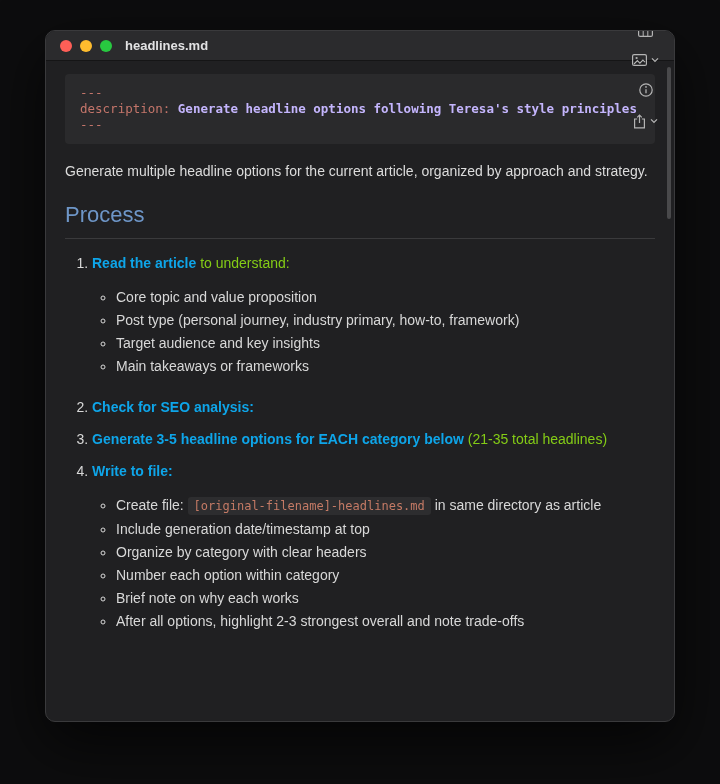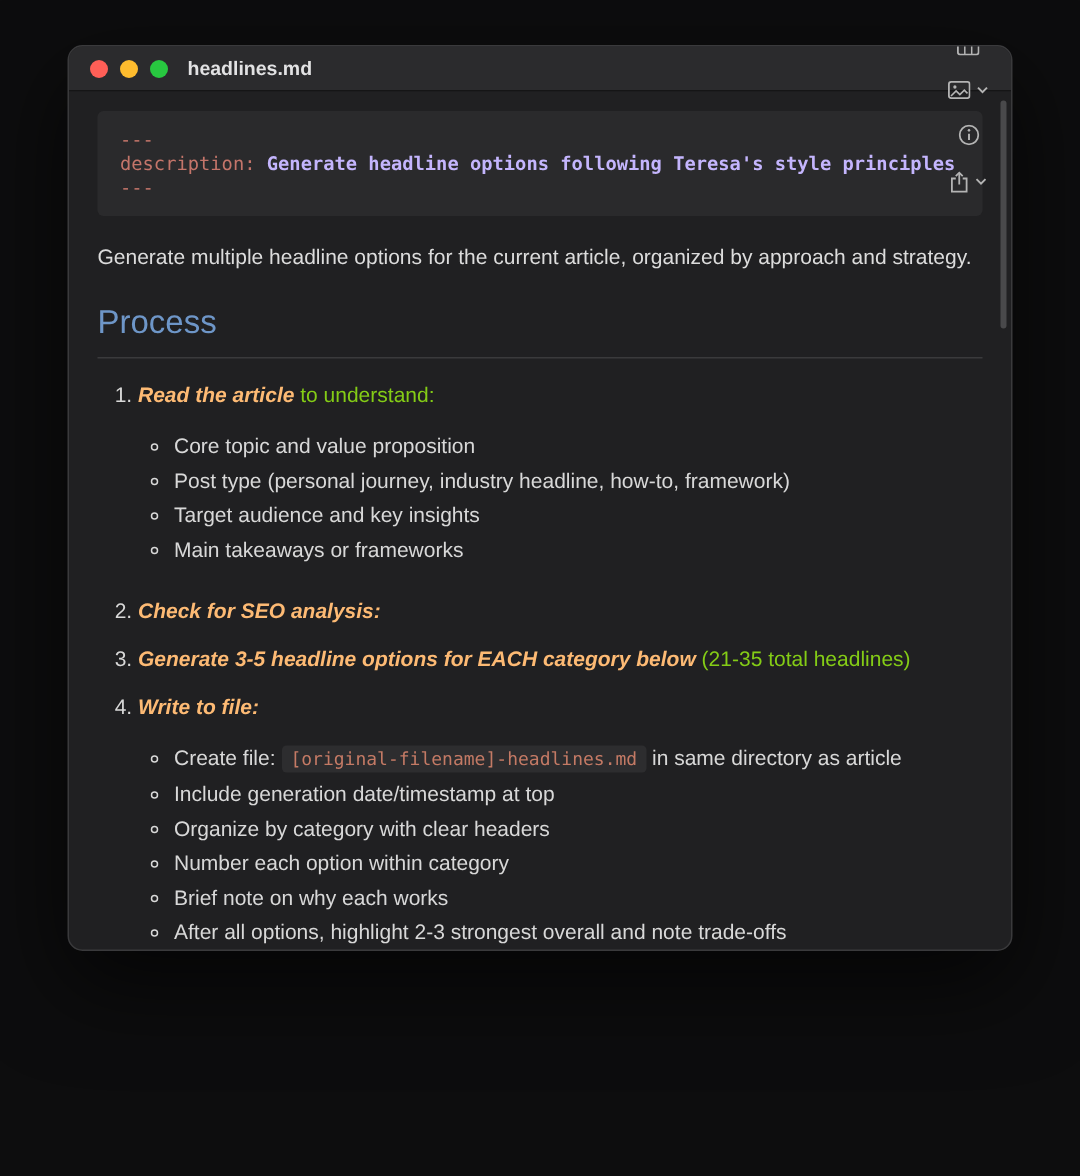--- a/index.html
+++ b/index.html
@@ -1,20 +1,20 @@
 <!DOCTYPE html>
 <html><head>
 <meta charset="utf-8">
 <style>
   * { margin:0; padding:0; box-sizing:border-box; }
   html,body { width:720px; height:784px; background:#0d0d0e; overflow:hidden;
               font-family:"Liberation Sans", sans-serif; }
 
   .window {
-    position:absolute; left:45px; top:30px; width:630px; height:604px;
+    position:absolute; left:45px; top:30px; width:630px; height:692px;
     background:#202022; border:1px solid #3a3a3c; border-radius:10px;
     overflow:hidden; box-shadow:0 22px 60px rgba(0,0,0,.65);
   }
 
   
   .titlebar {
     height:30px; background:#2b2b2d; border-bottom:1px solid #151516;
     display:flex; align-items:center; padding:0 14px;
   }
   .traffic-lights { display:flex; gap:8px; align-items:center; }
@@ -49,21 +49,21 @@
 
   .intro { margin:0 0 16px 0; color:#dcdcdc; }
 
   .section-heading {
     font-size:22px; font-weight:normal; color:#6e96c8;
     margin:6px 0 0 0; padding-bottom:7px; border-bottom:1px solid #3a3a3c;
   }
 
   ol.steps { margin:13px 0 0 0; padding-left:27px; list-style:decimal; }
   ol.steps > li { margin:0 0 10px 0; line-height:22px; }
-  .step-title { color:#fdba74; font-weight:bold;font-style:italic; }
+  .step-title { color:#0ea5e9; font-weight:bold; }
   .step-after { color:#84cc16; }
 
   ul.subs { list-style:circle; margin:12px 0 19px 0; padding-left:24px; color:#d8d8d8; }
   ul.subs > li { margin:1px 0; line-height:22px; }
 
   code.inline-code {
     font-family:"DejaVu Sans Mono", monospace; font-size:12px;
     background:#2d2d2f; color:#c47a65; padding:2px 6px; border-radius:3px;
   }
 
@@ -175,21 +175,21 @@
     <p class="intro">Generate multiple headline options for the current article, organized by approach and strategy.</p>
 
     <h2 class="section-heading">Process</h2>
 
     <ol class="steps">
 
       <li>
         <span class="step-title">Read the article</span><span class="step-after"> to understand:</span>
         <ul class="subs">
           <li>Core topic and value proposition</li>
-          <li>Post type (personal journey, industry headline, how-to, framework)</li>
+          <li>Post type (personal journey, industry primary, how-to, framework)</li>
           <li>Target audience and key insights</li>
           <li>Main takeaways or frameworks</li>
         </ul>
       </li>
 
       <li>
         <span class="step-title">Check for SEO analysis:</span><span class="step-after"></span>
       </li>
 
       <li>

